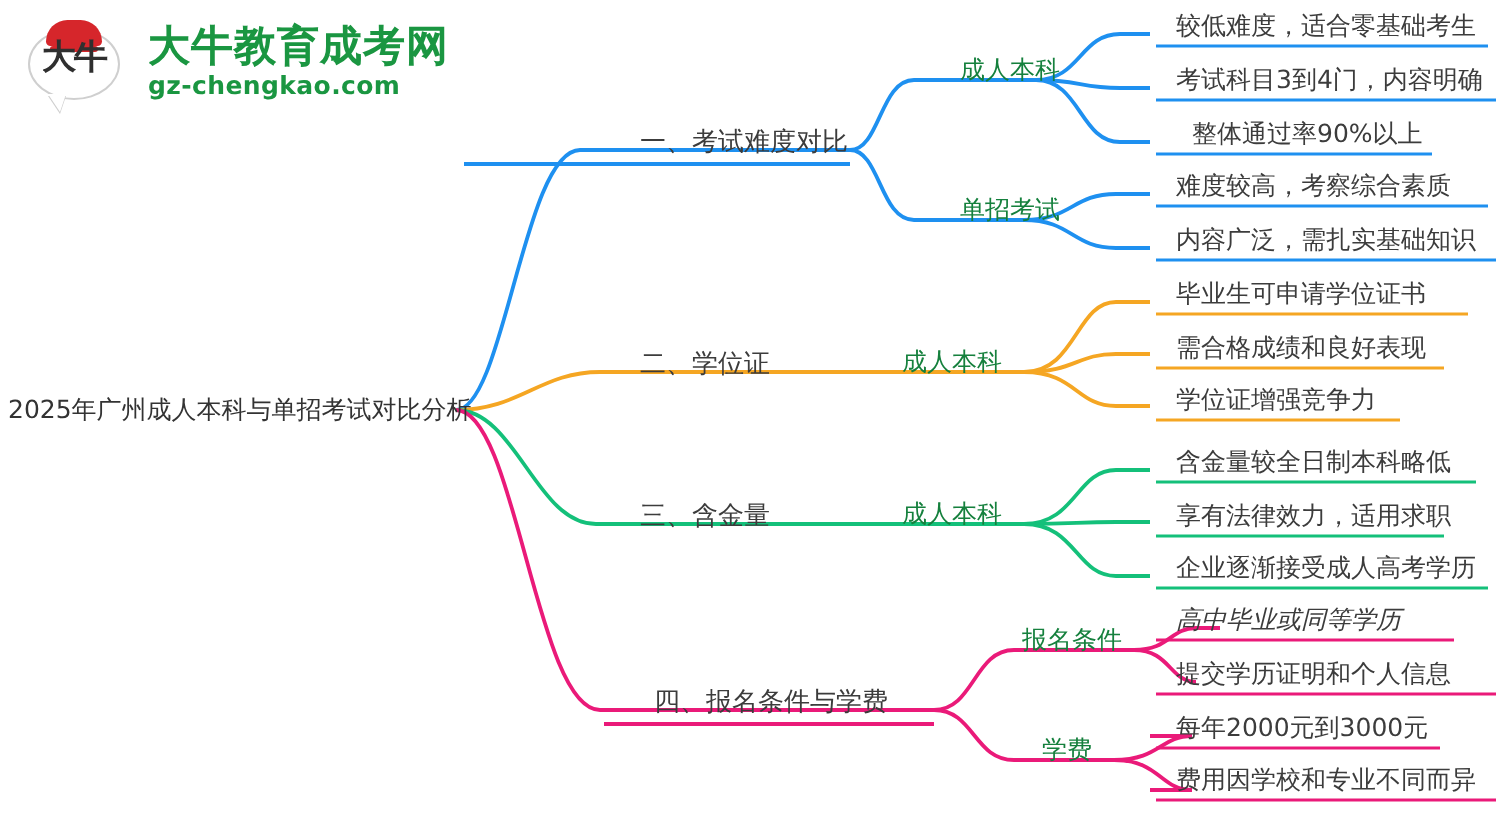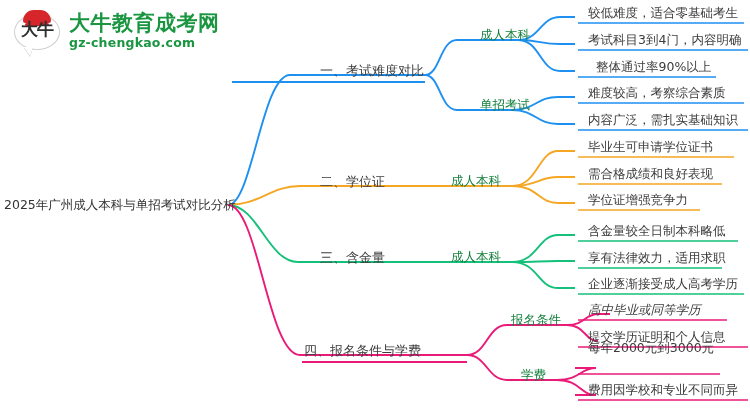--- a/index.html
+++ b/index.html
@@ -30,21 +30,21 @@
     pointer-events: none;
   }
 
   
   .logo-wrap {
     position: absolute;
     left: 14px;
     top: 10px;
     display: flex;
     align-items: center;
-    gap: 9px;
+    gap: 14px;
   }
   .logo-mark {
     position: relative;
     width: 46px;
     height: 42px;
   }
   .logo-bubble {
     position: absolute;
     left: 0;
     top: 4px;
@@ -236,21 +236,21 @@
   <div class="node node-leaf" style="left:588px; top:139px;">毕业生可申请学位证书</div>
   <div class="node node-leaf" style="left:588px; top:192px;">学位证增强竞争力</div>
   <div class="node node-leaf" style="left:588px; top:166px;">需合格成绩和良好表现</div>
 
   <div class="node node-branch" style="left:320px; top:249px;">三、含金量</div>
   <div class="node node-sub" style="left:451px; top:249px;">成人本科</div>
   <div class="node node-leaf" style="left:588px; top:223px;">含金量较全日制本科略低</div>
   <div class="node node-leaf" style="left:588px; top:250px;">享有法律效力，适用求职</div>
   <div class="node node-leaf" style="left:588px; top:276px;">企业逐渐接受成人高考学历</div>
 
-  <div class="node node-branch" style="left:304px; top:342px;">四、报名条件与学费</div>
+  <div class="node node-branch" style="left:327px; top:342px;">四、报名条件与学费</div>
   <div class="node node-sub" style="left:511px; top:312px;">报名条件</div>
   <div class="node node-sub" style="left:521px; top:367px;">学费</div>
   <div class="node node-leaf" style="left:588px; top:302px;font-style:italic;">高中毕业或同等学历</div>
   <div class="node node-leaf" style="left:588px; top:329px;font-family:Liberation Serif, serif;">提交学历证明和个人信息</div>
-  <div class="node node-leaf" style="left:588px; top:340px;">每年2000元到3000元</div>
+  <div class="node node-leaf" style="left:588px; top:356px;">每年2000元到3000元</div>
   <div class="node node-leaf" style="left:588px; top:382px;">费用因学校和专业不同而异</div>
 
 </div>
 
 </body></html>

